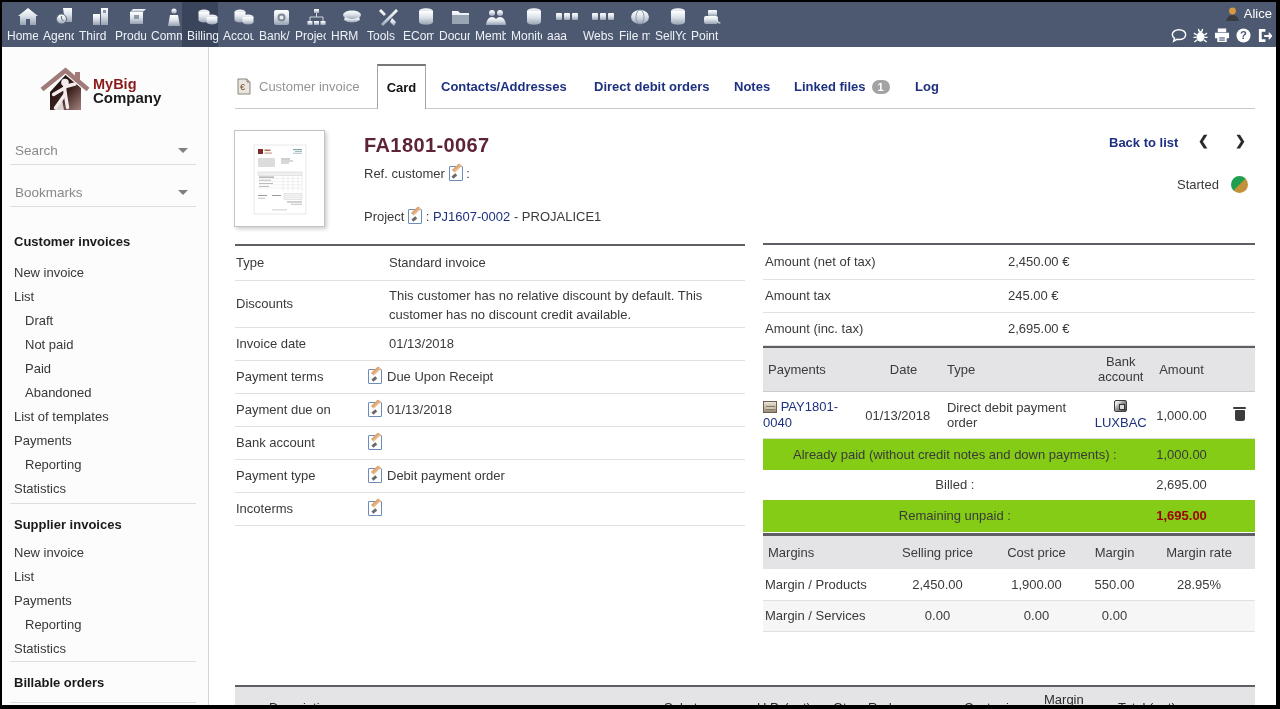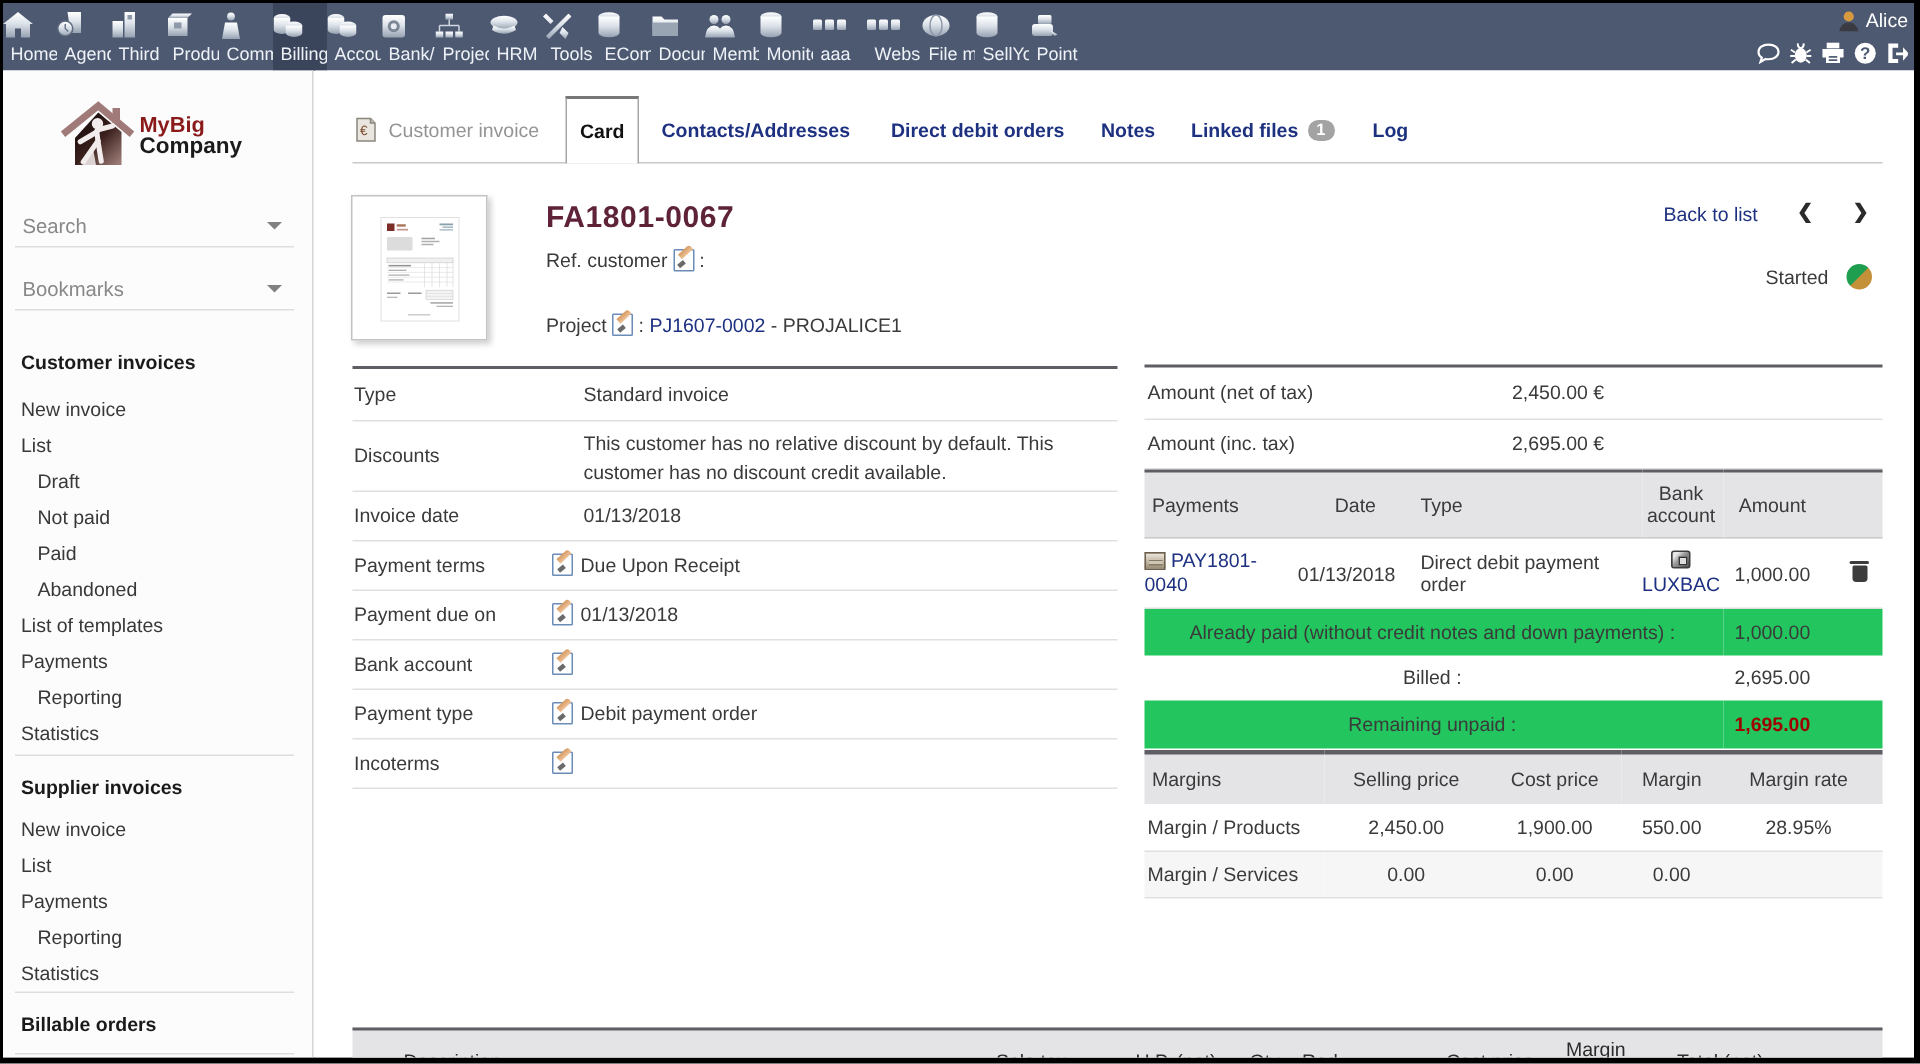--- a/index.html
+++ b/index.html
@@ -1,21 +1,21 @@
 <!DOCTYPE html>
 <html><head><meta charset="utf-8">
 <style>
 *{margin:0;padding:0;box-sizing:border-box}
 html,body{width:1280px;height:709px;overflow:hidden}
 body{background:#000;font-family:"Liberation Sans",sans-serif;position:relative}
 .win{position:absolute;left:2px;top:2px;width:1274px;height:703px;background:#fff;overflow:hidden}
 
 .topbar{position:absolute;left:0;top:0;width:100%;height:45px;background:#4d5971}
 .tmenu{position:absolute;left:0;top:0;height:45px;display:flex}
-.titem{width:36px;height:45px;display:flex;flex-direction:column;align-items:flex-start;overflow:hidden}
+.titem{width:36px;height:45px;display:flex;flex-direction:column;align-items:flex-end;overflow:hidden}
 .titem.sel{background:#3a455b}
 .titem .tico{margin-top:5px;height:20px;display:flex;align-items:center;justify-content:center}
 .titem .tlab{font-size:12px;color:#eef2f7;white-space:nowrap;margin-top:2px;width:36px;padding-left:5px;overflow:hidden;text-align:left}
 .userzone{position:absolute;right:4px;top:0;height:45px;color:#fff}
 .uname{position:absolute;right:0px;top:4px;font-size:13px;color:#fff;white-space:nowrap}
 .uicons{position:absolute;right:0px;top:26px;display:flex;gap:6px;align-items:center}
 
 .sidebar{position:absolute;left:0;top:45px;width:207px;height:658px;background:#fcfcfc;border-right:1px solid #d5d5d5}
 .logo{position:absolute;left:38px;top:18px;display:flex;align-items:flex-start}
 .logotxt{margin-left:3px;margin-top:13px;line-height:13px}
@@ -58,21 +58,21 @@
 #ltable td.lab{width:133px;padding-left:1px}
 .sp21{display:inline-block;width:21px}
 #rtables{position:absolute;left:553px;top:196px;width:492px}
 #rtables table{width:492px}
 .amtt{border-top:2px solid #5e5e64}
 .amtt td{border-bottom:1px solid #e0e0e0;padding:0}
 .amtt td.lab{width:245px;padding-left:2px}
 .payt{border-top:2px solid #5e5e64}
 .payt th{background:#e4e4e7;font-weight:normal;padding:0}
 .payt td{padding:0}
-.gr{background:#22c55e}
+.gr{background:#84cc16}
 .red{color:#9f0000;font-weight:bold}
 .rt{text-align:center}
 .mart{border-top:3px solid #5e5e64}
 .mart th{background:#e4e4e7;font-weight:normal;padding:0}
 .mart td{padding:0}
 .mart td:first-child{padding-left:2px}
 .pur,.pur td{color:#7e44ad}
 #linestable{position:absolute;left:25px;top:638px;width:1020px;height:22px;border-top:2px solid #5e5e64;background:#e4e4e7}
 #linestable div{position:absolute;white-space:nowrap;color:#2c2c2c}
 .bankico{display:inline-block;width:13px;height:12px;background:linear-gradient(135deg,#e8e8e8 20%,#9a9a9a 45%,#555 90%);border:1px solid #3e3e3e;border-radius:2px;position:relative}
@@ -419,21 +419,21 @@
         <rect x="49" y="62.5" width="18" height="6" fill="#f4f4f4" stroke="#c8c8c8" stroke-width="0.4"></rect>
         <path d="M49 64.6h18M49 66.6h18" stroke="#d8d8d8" stroke-width="0.4"></path>
         <rect x="52" y="70.5" width="15" height="0.9" fill="#9a9a9a"></rect>
             <rect x="56" y="72.8" width="11" height="0.8" fill="#b0b0b0"></rect>
         <rect x="37" y="78.5" width="15" height="0.8" fill="#c0c0c0"></rect>
       </svg>
     </div>
     <div class="h1t">FA1801-0067</div>
     <div class="infoline" style="top:119px">Ref. customer <span class="edico"></span> :</div>
     <div class="infoline" style="top:162px">Project <span class="edico"></span> : <a>PJ1607-0002</a> - PROJALICE1</div>
-    <div class="backlist"><a style="font-weight:normal">Back to list</a></div>
+    <div class="backlist"><a style="font-weight:bold">Back to list</a></div>
     <div class="chev" style="left:988px">❮</div>
     <div class="chev" style="left:1025px">❯</div>
     <div class="started">Started<span style="display:inline-block;width:17px;height:17px;border-radius:50%;background:linear-gradient(135deg,#1f9e50 49%,#c49038 51%);vertical-align:-4px;margin-left:12px"></span></div>
     <div id="ltable">
       <table>
         <tbody>
               <tr style="height:35px">
                 <td class="lab">Type</td>
                 <td><span class="sp21"></span>Standard invoice</td>
               </tr>
@@ -467,20 +467,24 @@
               </tr>
       </tbody>
           </table>
     </div>
     <div id="rtables">
       <table class="amtt">
         <tbody>
               <tr style="height:35px">
                 <td class="lab">Amount (net of tax)</td>
                 <td>2,450.00 €</td>
+              </tr>
+        <tr style="height:33px">
+                <td class="lab">Amount tax</td>
+                <td>245.00 €</td>
               </tr>
         <tr style="height:33px">
                 <td class="lab">Amount (inc. tax)</td>
                 <td>2,695.00 €</td>
               </tr>
       </tbody>
           </table>
       <table class="payt">
         <colgroup>
               <col style="width:98px">

